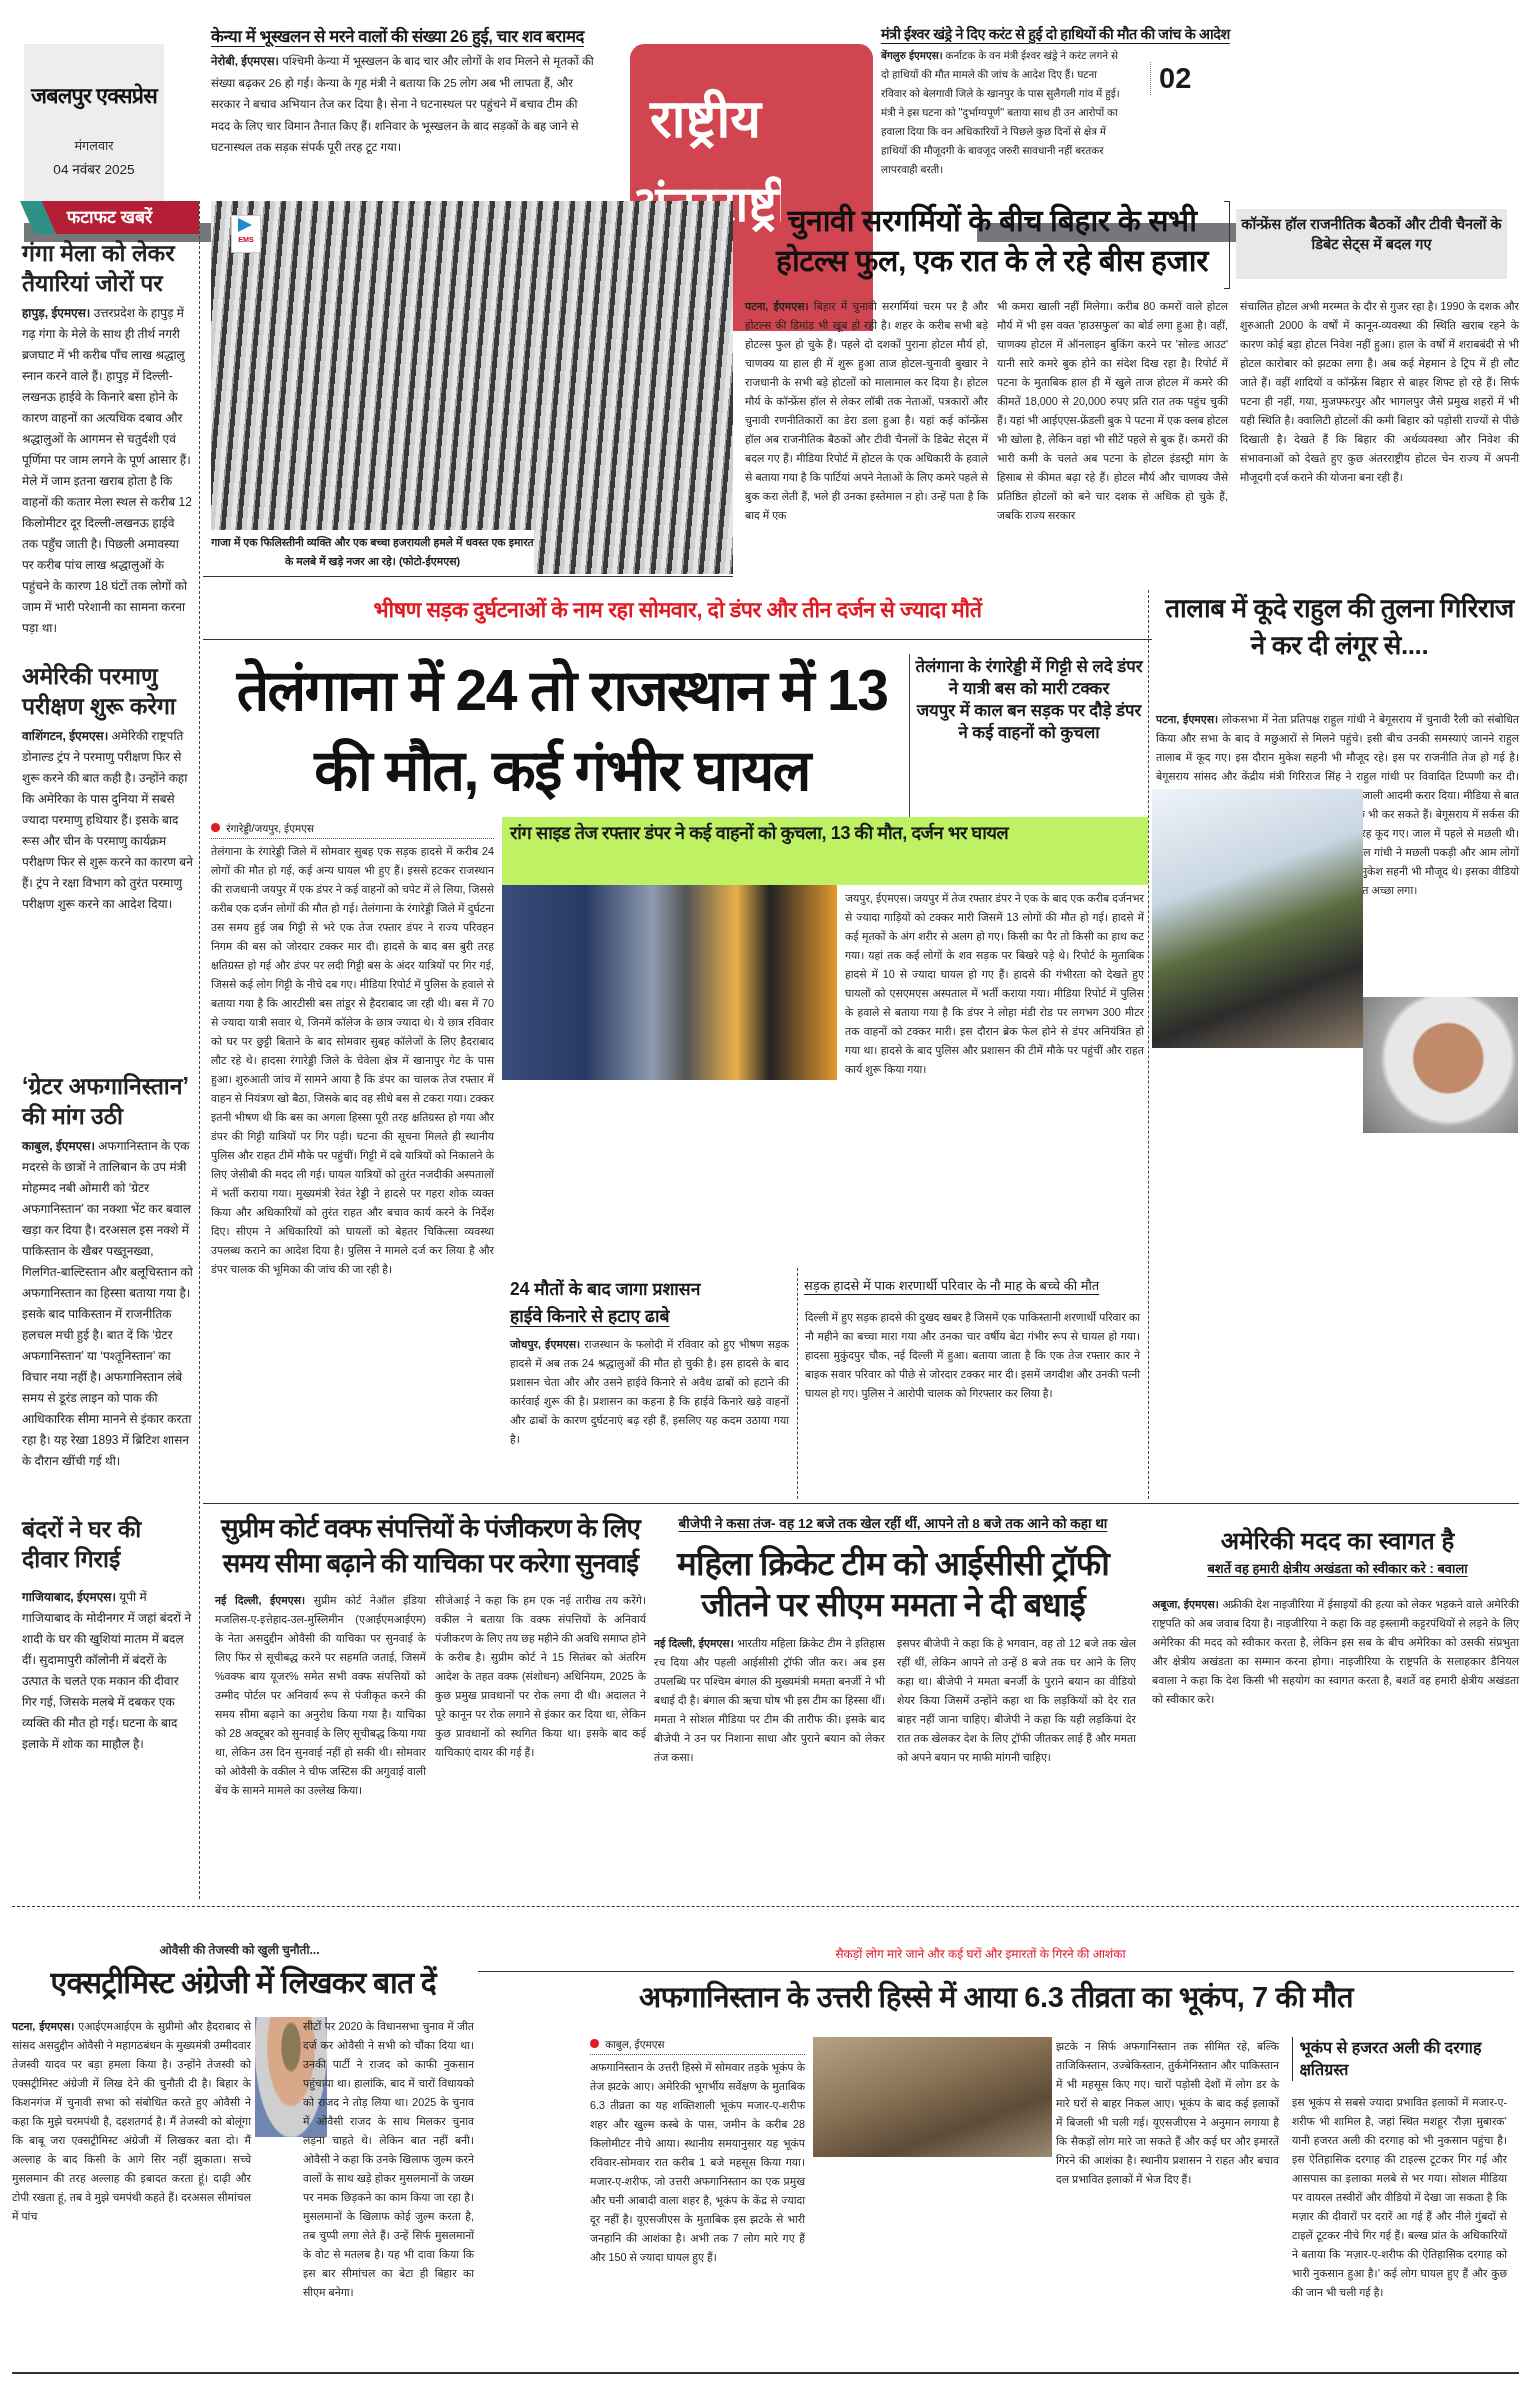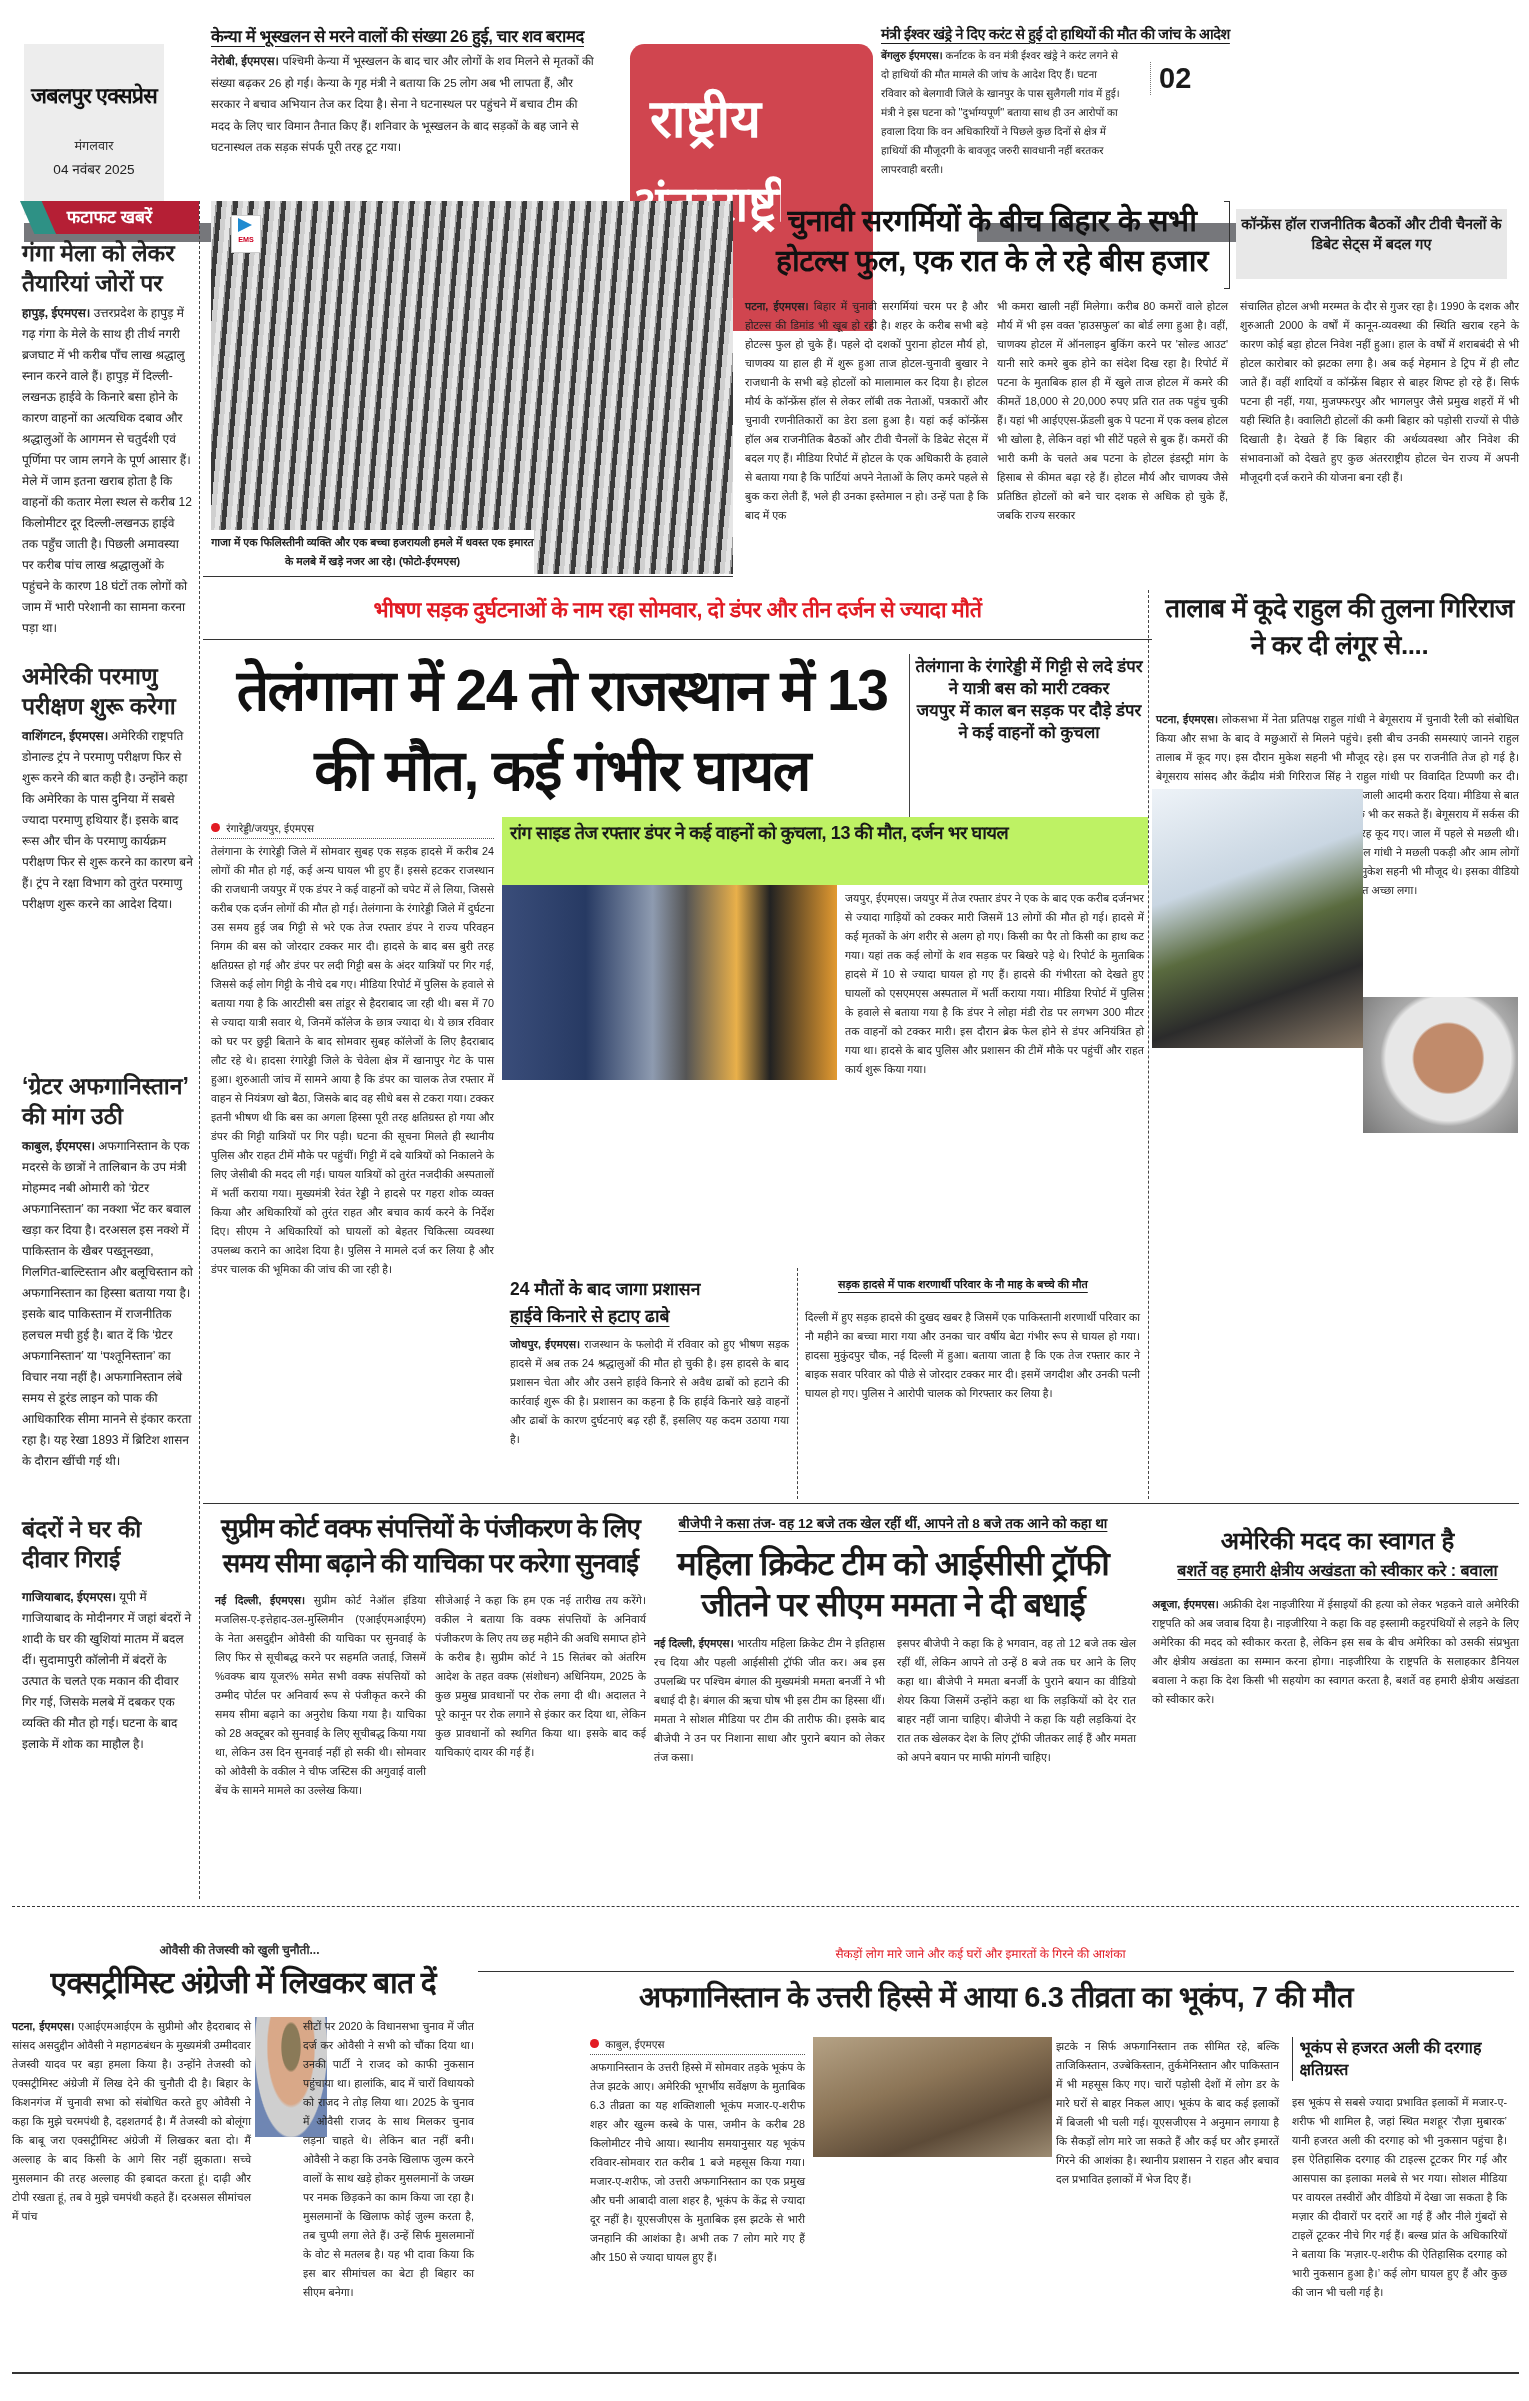--- a/index.html
+++ b/index.html
@@ -38,26 +38,26 @@
 .side-box{left:909px;top:654px;width:239px;height:167px;text-align:center;font-weight:bold;font-size:16.7px;line-height:22px;padding-top:1.6px;border-left:0.8px solid #444}
 .sub-strip{left:502px;top:817px;width:646px;height:68px;background:#bef264;font-weight:bold;font-size:18px;line-height:32px;padding-left:8px;letter-spacing:-0.4px}
 .dateline-dot{width:8.8px;height:8.8px;background:#e21b23;border-radius:50%;display:inline-block;margin-right:6.4px}
 .dateline{font-size:10.4px;border-bottom:0.8px dotted #555;padding-bottom:3.2px}
 .photo-bus{left:502px;top:885px;width:335px;height:195px;background:linear-gradient(90deg,#3a4d7a 0%,#273a63 25%,#8e9bb0 45%,#555 55%,#e9b04a 70%,#222 80%,#e39a30 100%)}
 .h-tal{left:1156px;top:590px;width:367px;font-weight:bold;font-size:26px;line-height:37px;text-align:center;letter-spacing:-0.4px}
 .photo-rahul{left:1152px;top:789px;width:211px;height:259px;background:linear-gradient(160deg,#eef3f8 0%,#c9d6e2 35%,#5a6b3f 55%,#2b2b2b 75%,#8a7a68 100%)}
 .photo-giriraj{left:1363px;top:997px;width:155px;height:136px;background:radial-gradient(circle at 55% 45%,#c18b6b 0 30%,#e7e7e7 32% 55%,#aaa 60%,#777 100%)}
 .h24{left:510px;top:1276px;width:271px;font-weight:bold;font-size:17.5px;line-height:27px}
 .h24 span{text-decoration:underline;text-underline-offset:4px}
-.h-pak{left:838px;top:1276px;width:335px;font-weight:bold;font-size:11px;text-decoration:underline;text-underline-offset:4px;white-space:nowrap}
+.h-pak{left:804px;top:1276px;width:335px;font-weight:normal;font-size:13px;text-decoration:underline;text-underline-offset:4px;white-space:nowrap}
 .h-sc{left:215px;top:1511px;width:431px;font-weight:bold;font-size:26px;line-height:35px;text-align:center;letter-spacing:-0.8px}
 .bjp-kicker{left:654px;top:1513px;width:478px;font-weight:bold;font-size:13.6px;text-align:center;text-decoration:underline;text-underline-offset:3.2px;white-space:nowrap}
 .h-cricket{left:654px;top:1543px;width:478px;font-weight:bold;font-size:33px;line-height:41px;text-align:center;letter-spacing:-0.8px}
 .h-amer{left:1152px;top:1523px;width:371px;font-weight:bold;font-size:24px;text-align:center}
-.h-amer-sub{left:1152px;top:1559px;width:371px;font-weight:bold;font-size:16px;text-align:center;text-decoration:underline;text-underline-offset:3.2px}
+.h-amer-sub{left:1152px;top:1559px;width:371px;font-weight:bold;font-size:13px;text-align:center;text-decoration:underline;text-underline-offset:3.2px}
 .sec-rule{border-top:2.4px solid #333}
 .ow-kicker{left:32px;top:1941px;width:415px;text-align:center;font-size:12px;font-weight:bold;color:#333}
 .ow-hl{left:21px;top:1961px;width:415px;text-align:right;font-size:30px;font-weight:bold;letter-spacing:-0.8px}
 .owaisi-photo{left:255px;top:2017px;width:72px;height:120px;background:radial-gradient(ellipse at 50% 25%,#8a7a58 0 18%,#d9a888 20% 45%,#cfcfcf 48% 70%,#6f86b3 72% 100%)}
 .quake-kicker{left:478px;top:1945px;width:1005px;font-weight:normal;font-size:12px;color:#e21b23;text-align:center}
 .quake-rule{left:478px;top:1971px;width:1036px;border-top:1.6px solid #333}
 .quake-hl{left:478px;top:1976px;width:1036px;font-weight:bold;font-size:29px;text-align:center;letter-spacing:-0.4px}
 .quake-photo{left:702px;top:2169px;width:96px;height:112px;background:linear-gradient(160deg,#b5a285 0%,#8c7557 40%,#5d4b38 70%,#9c8b72 100%)}
 .dargah-h{left:1292px;top:2037px;width:215px;font-weight:bold;font-size:16px;line-height:22px;border-left:0.8px solid #333;padding-left:6.4px}
 .footer-rule{left:12px;top:2372px;width:1507px;border-top:2.4px solid #333}

